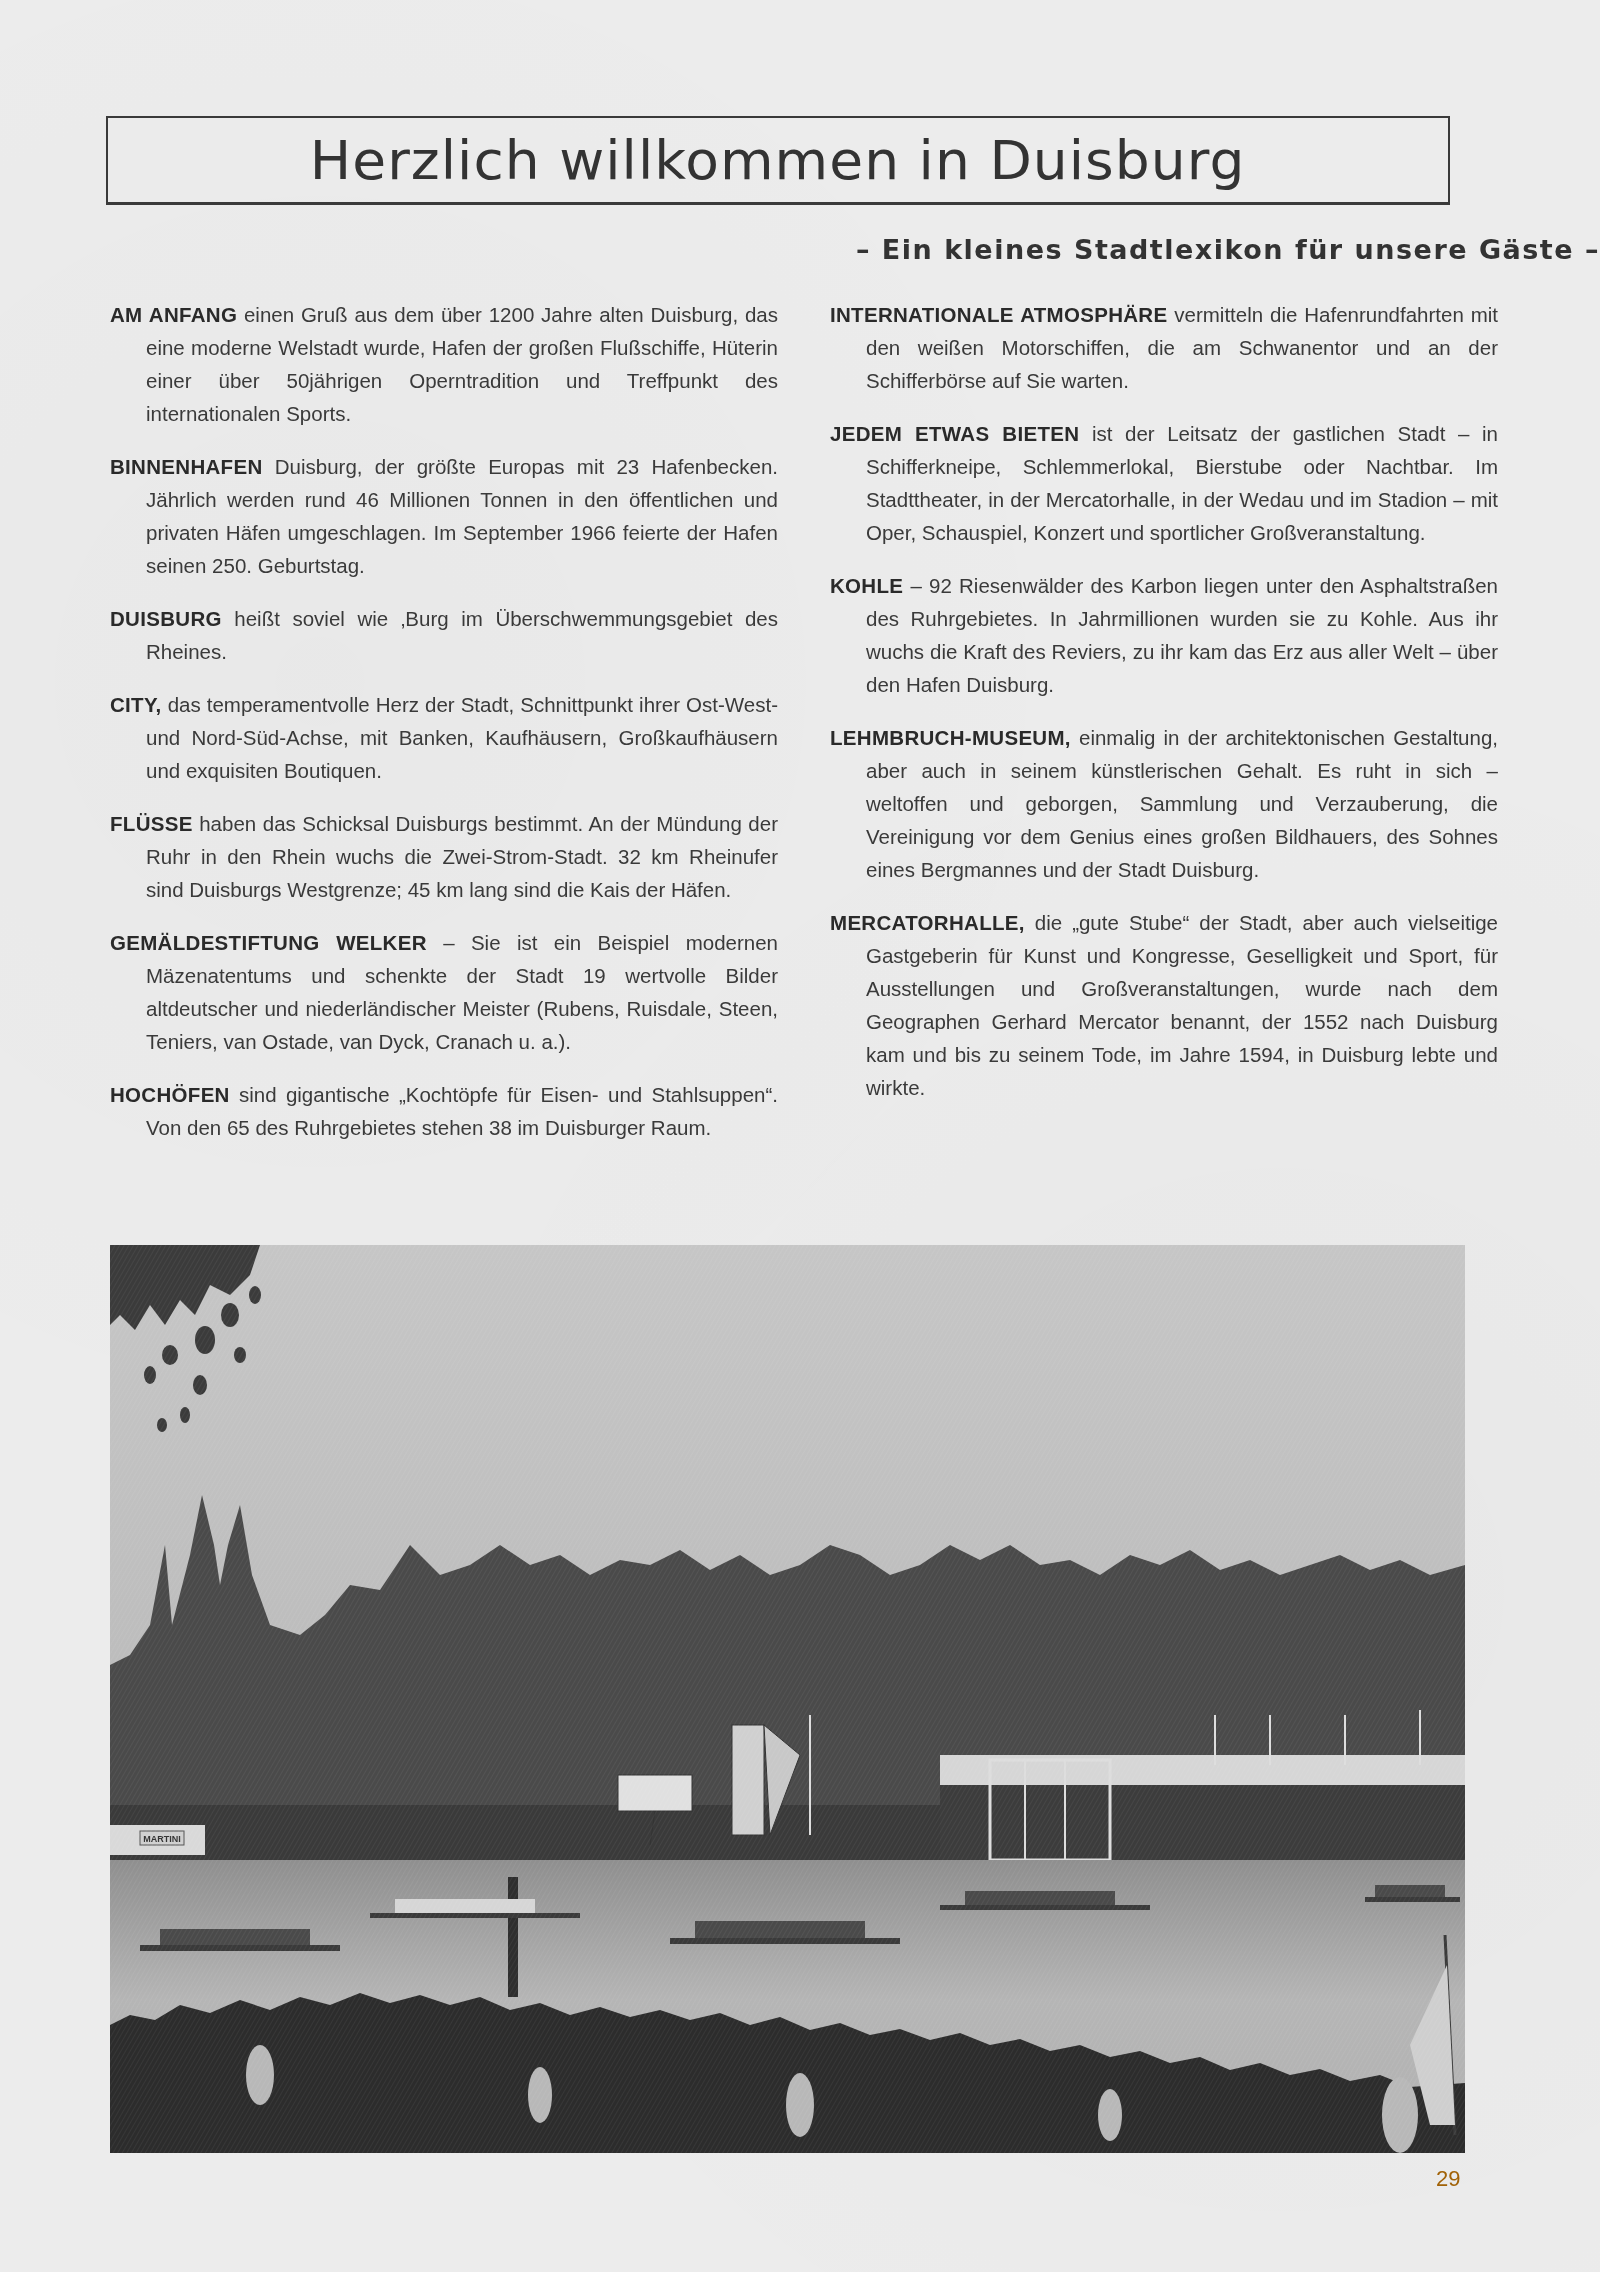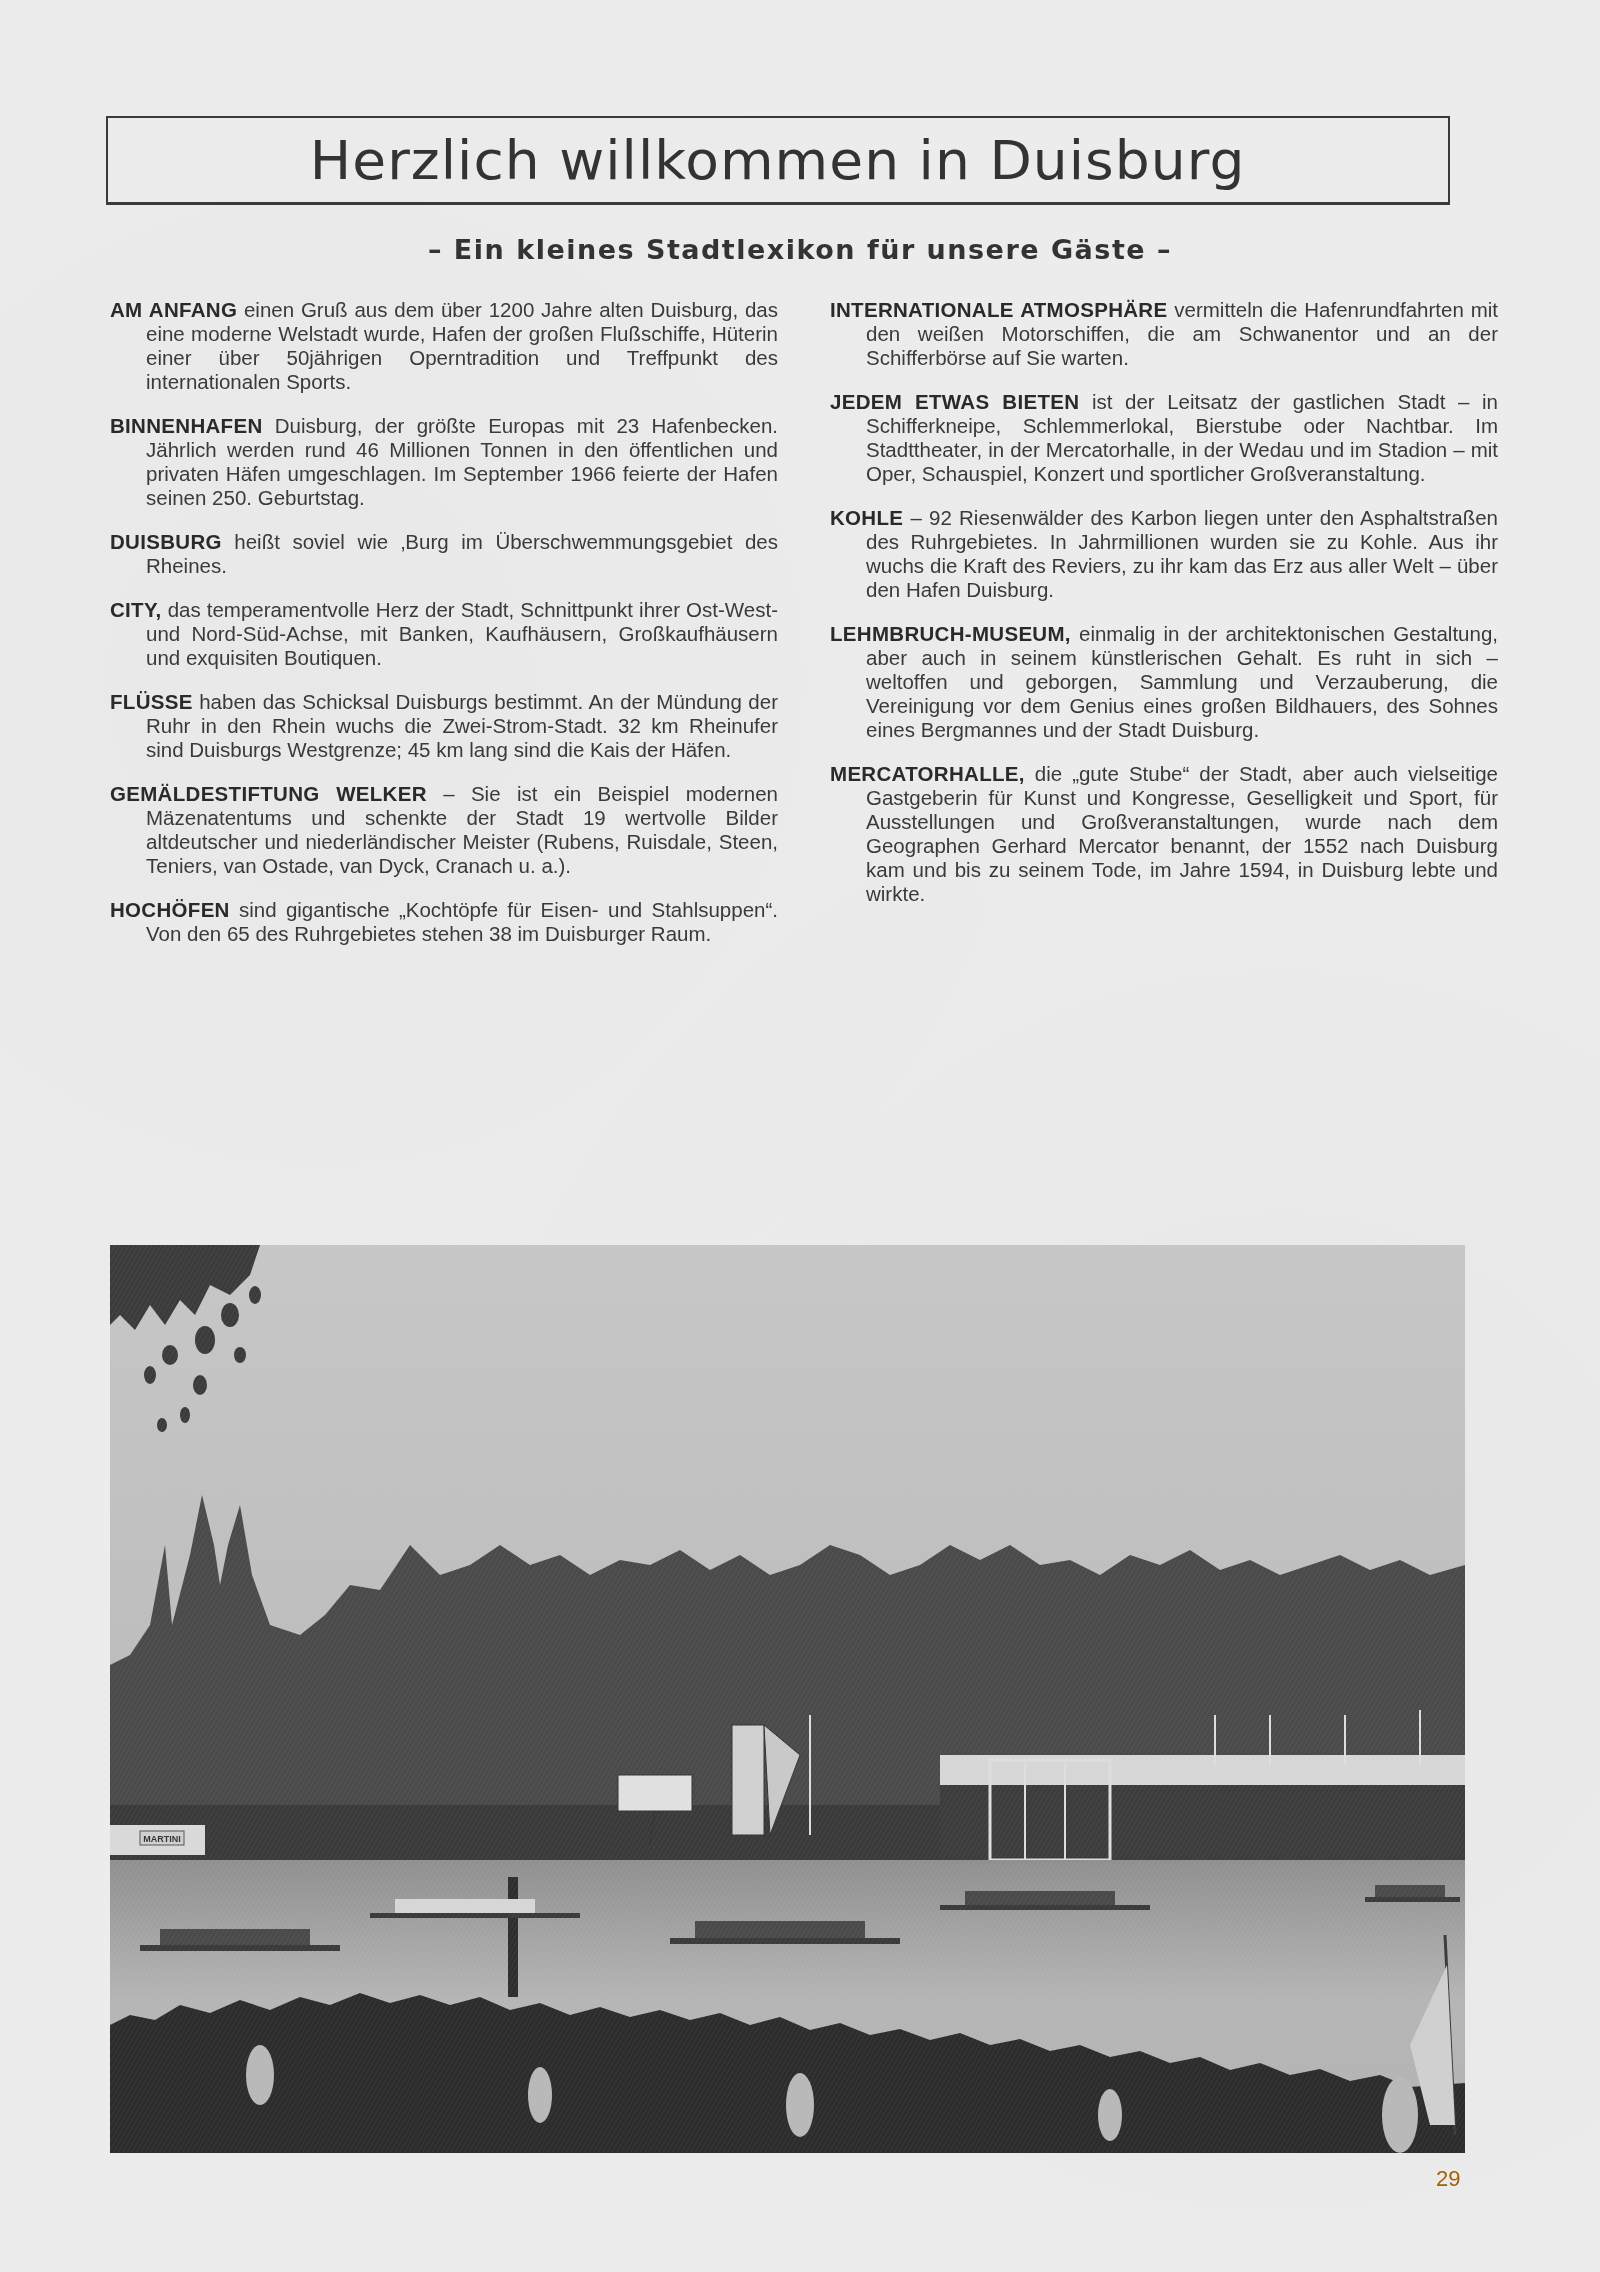--- a/index.html
+++ b/index.html
@@ -21,27 +21,27 @@
     border: 2px solid #3a3a3a; border-top-width: 2px; border-bottom-width: 3px;
     box-sizing: border-box;
     display: flex; align-items: center; justify-content: center;
   }
   .title-box h1 {
     margin: 0; font-weight: normal; font-size: 54px; letter-spacing: 1px;
     color: #333; font-family: "DejaVu Sans", sans-serif;
     transform: scaleX(1.02);
   }
   .subtitle {
-    position: absolute; left: 0; width: 1600px; top: 234px; text-align: center;
+    position: absolute; left: 0; width: 1600px; top: 234px; text-align: right;
     font-size: 27px; font-weight: bold; color: #333; letter-spacing: 1.5px;
     font-family: "DejaVu Sans", sans-serif;
   }
   .col {
     position: absolute; top: 298px; width: 668px;
-    font-size: 20.5px; line-height: 24px; color: #3a3a3a;
+    font-size: 20.5px; line-height: 33px; color: #3a3a3a;
   }
   .col.left { left: 110px; }
   .col.right { left: 806px; margin-left: 24px; }
   .entry {
     margin: 0 0 20px 0; text-align: justify;
     padding-left: 36px; text-indent: -36px;
     hyphens: manual;
   }
   .entry .term { font-weight: bold; color: #2a2a2a; letter-spacing: 0.3px; }
   .photo {

